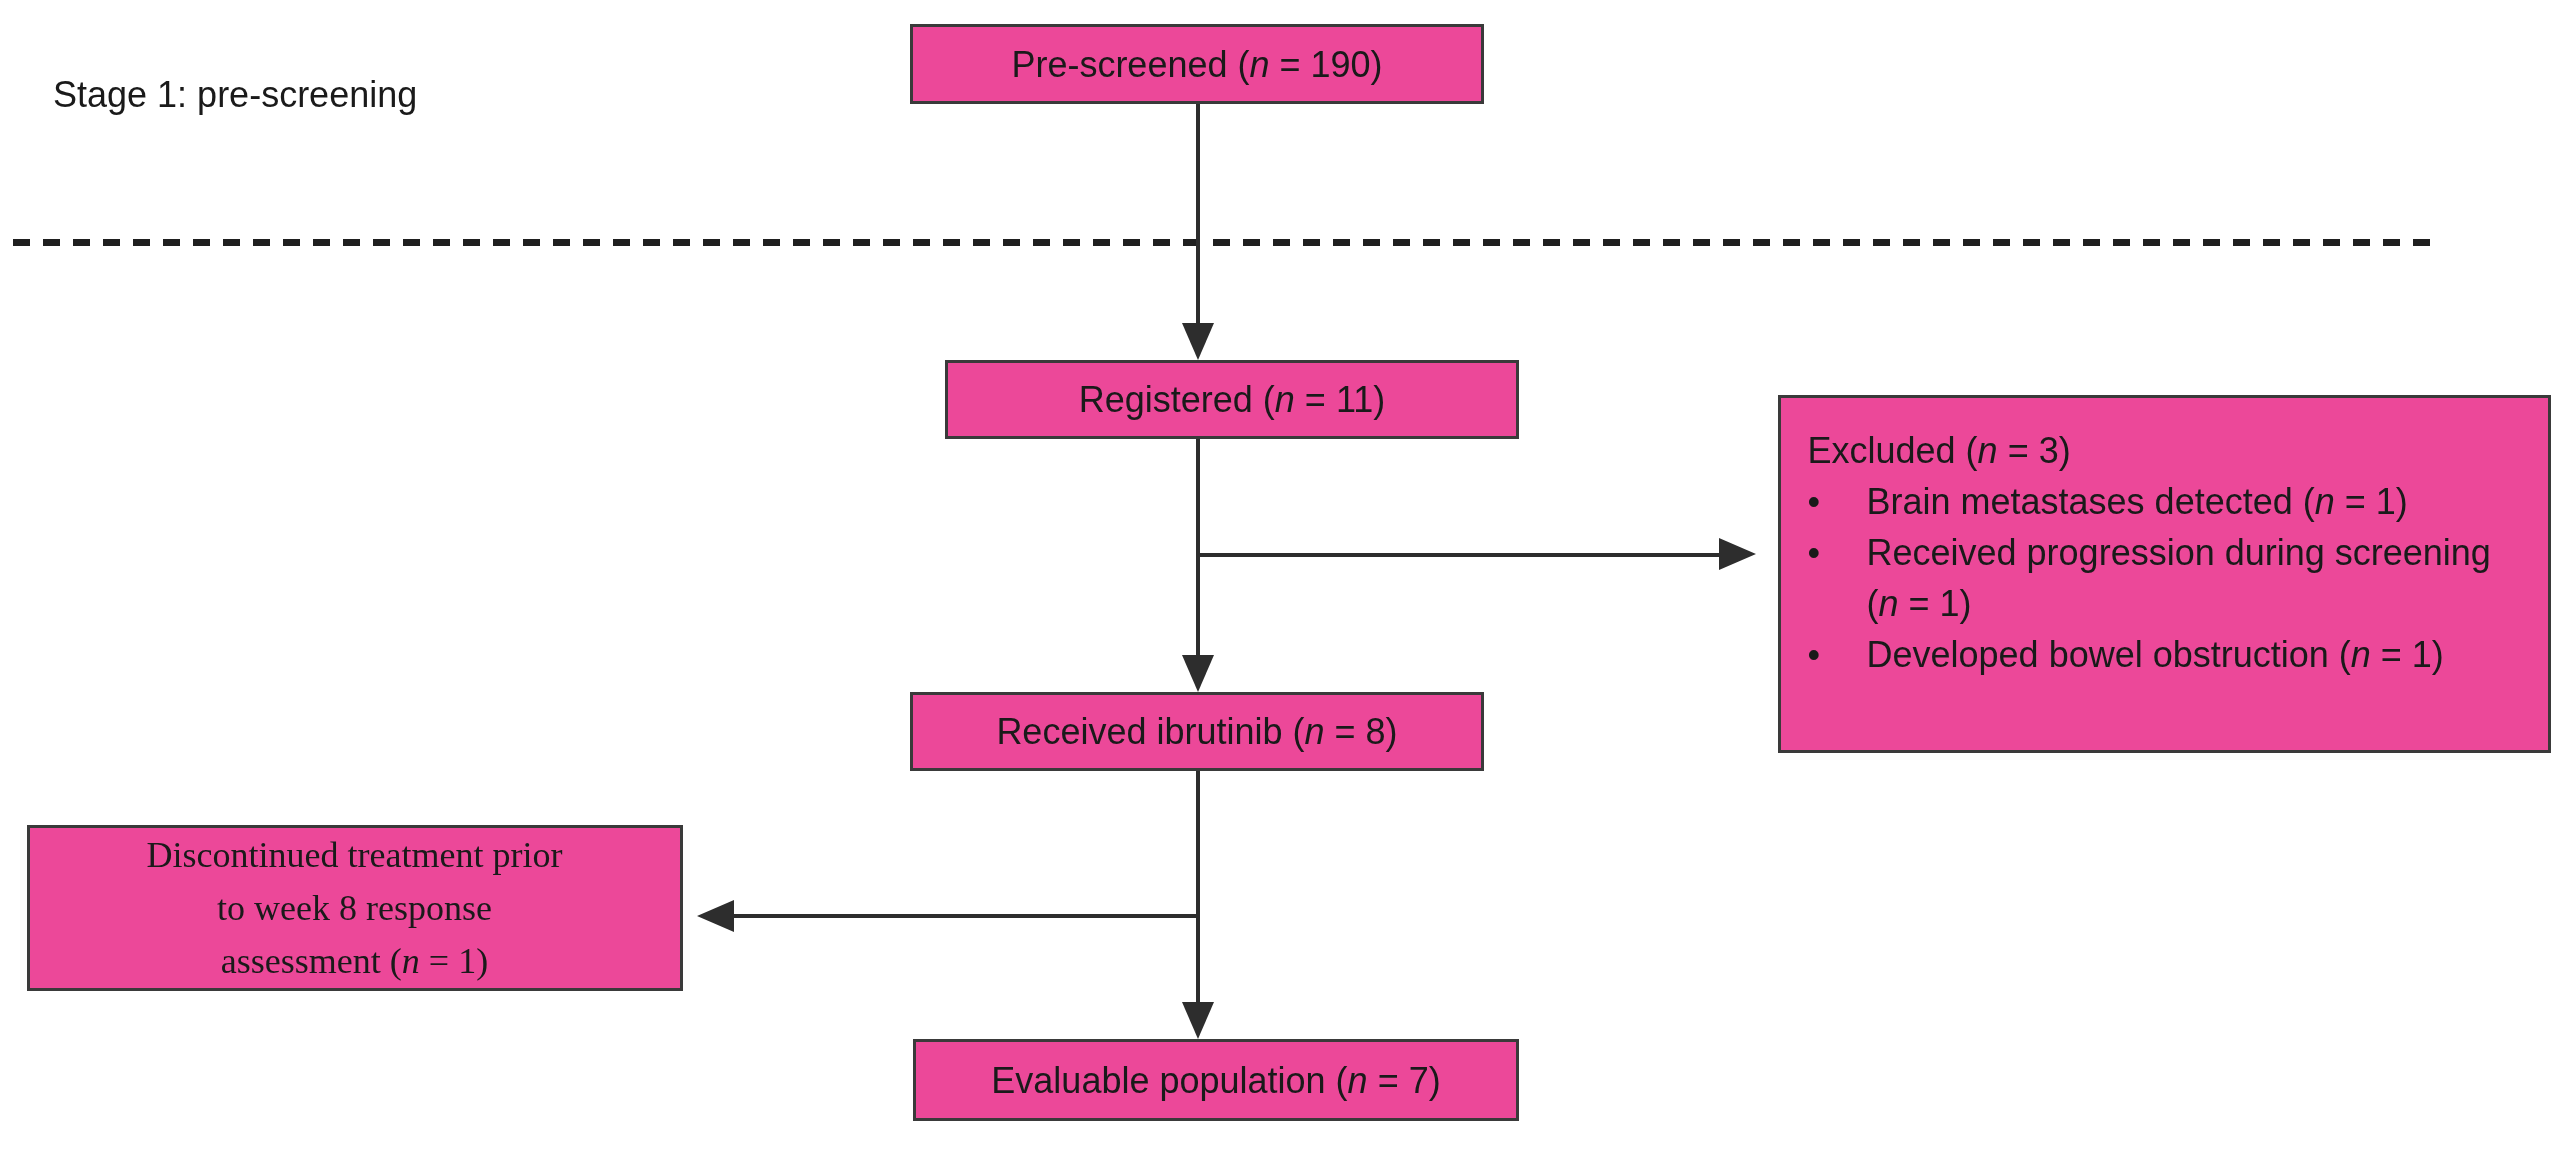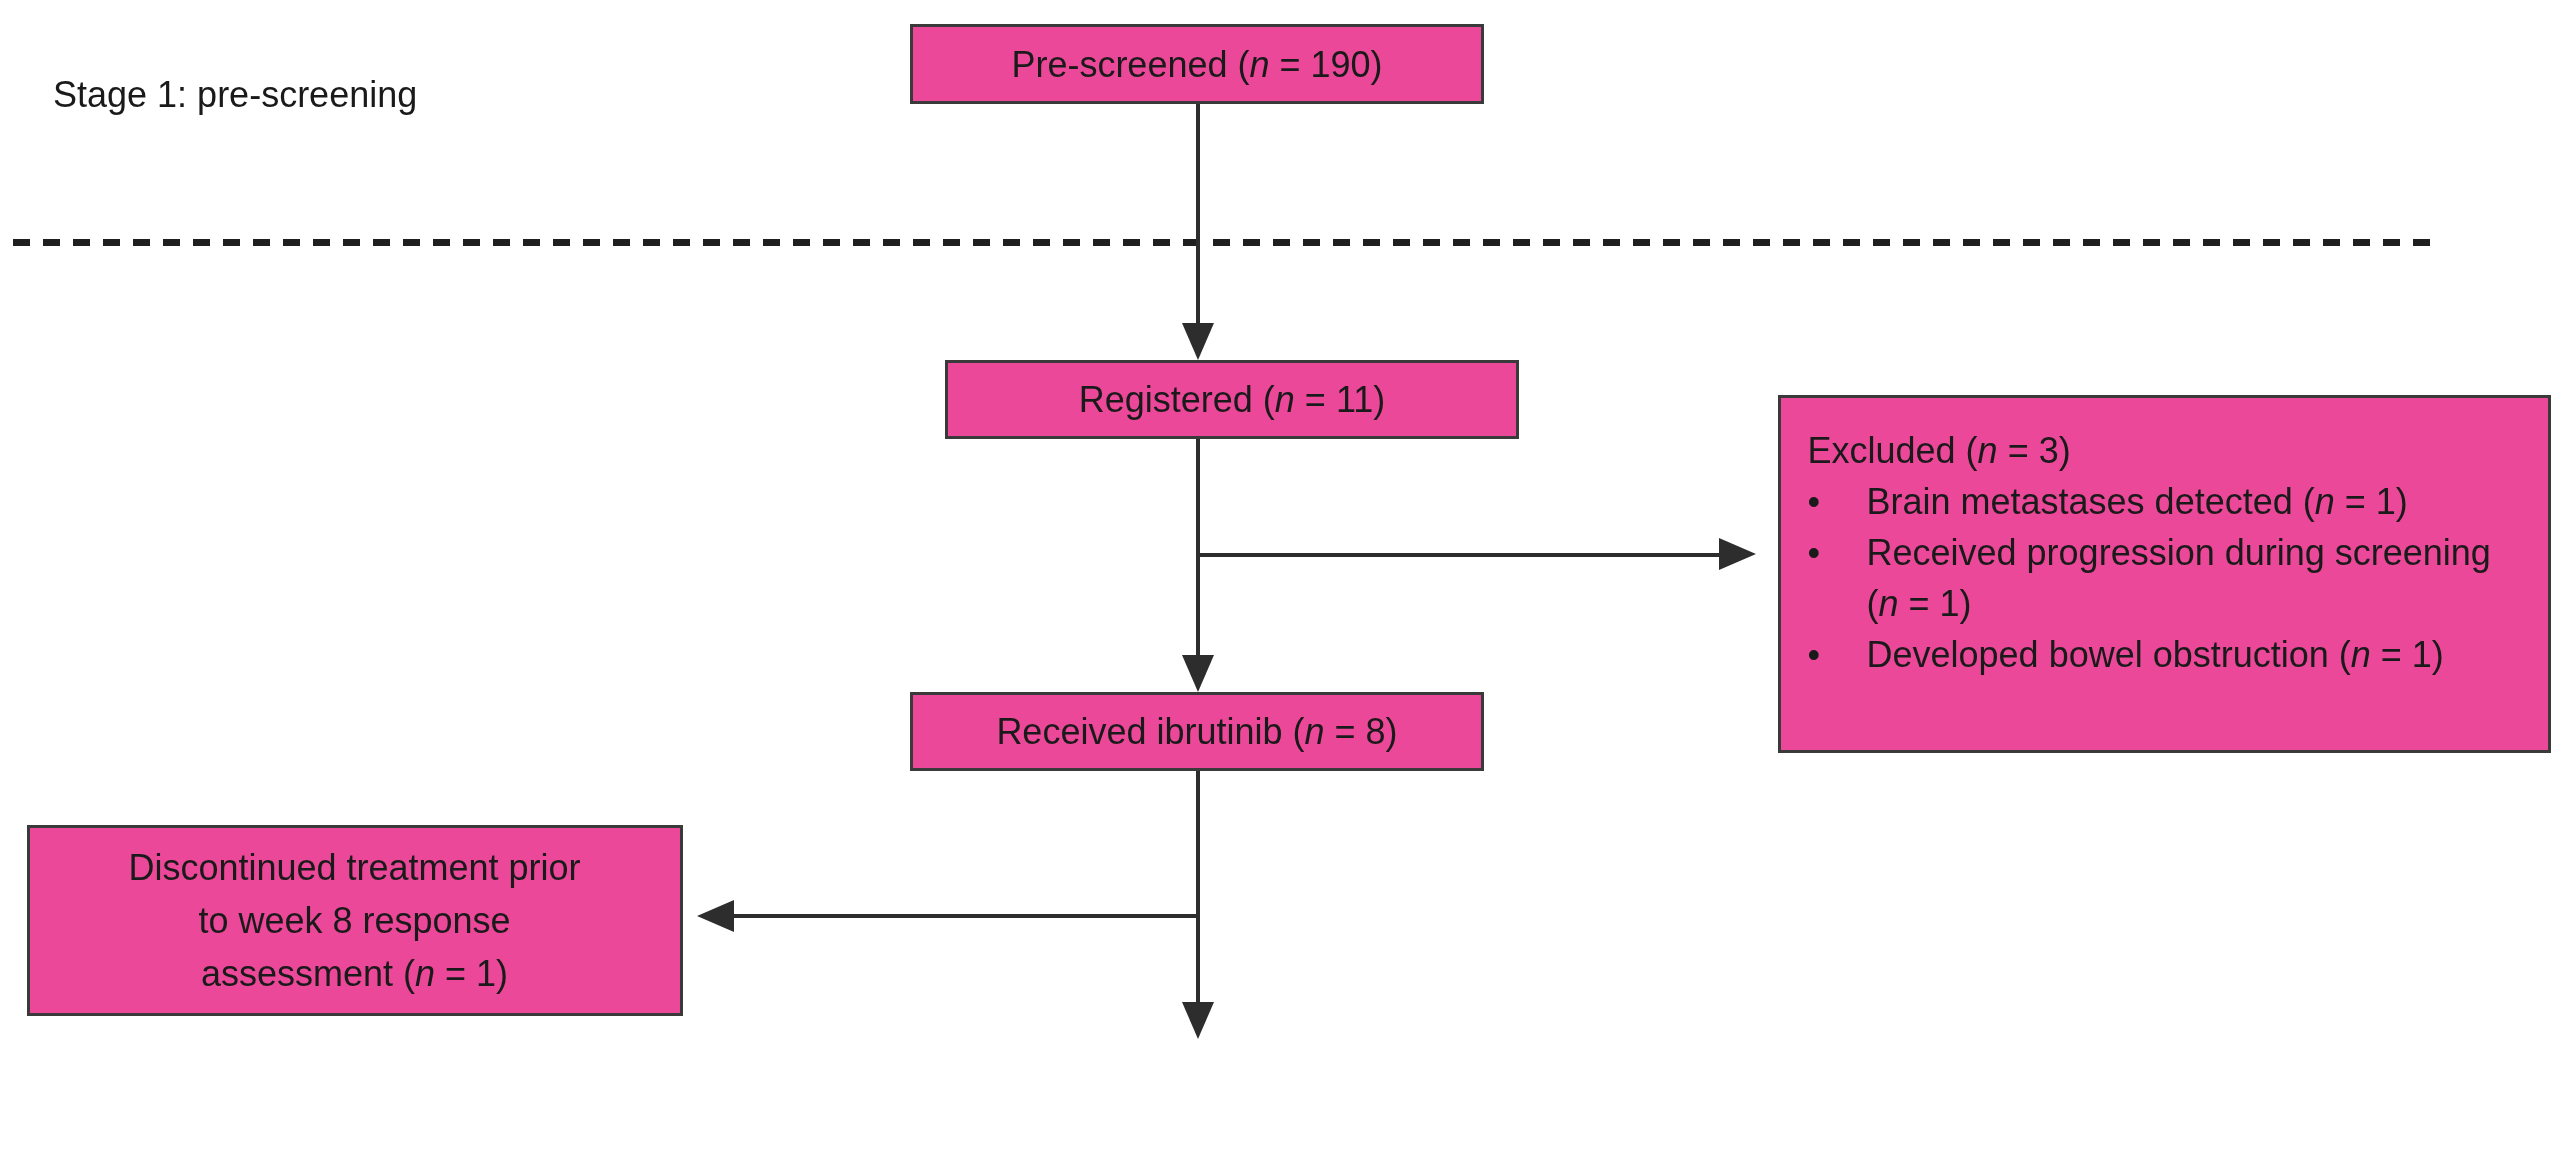--- a/index.html
+++ b/index.html
@@ -77,21 +77,24 @@
         <span class="exc-marker">•</span>
         <span class="exc-text"><span>Developed bowel obstruction (</span><span class="nv">n</span><span> = 1)</span></span>
       </li>
     </ul>
   </div>
 
   <div class="node center" style="left:910px;top:692px;width:574px;height:79px;">
     <span class="lbl"><span>Received ibrutinib (</span><span class="nv">n</span><span> = 8)</span></span>
   </div>
 
-  <div class="node multi" style="left:26.5px;top:825px;width:656px;height:191px;">
+  <div class="node multi" style="left:26.5px;top:825px;width:656px;height:166px;font-family:Liberation Serif, serif;">
     <div>Discontinued treatment prior</div>
     <div>to week 8 response</div>
     <div><span>assessment (</span><span class="nv">n</span><span> = 1)</span></div>
   </div>
 
+  <div class="node center" style="left:913px;top:1039px;width:606px;height:82px;">
+    <span class="lbl"><span>Evaluable population (</span><span class="nv">n</span><span> = 7)</span></span>
+  </div>
 
 </div>
 
 
 </body></html>

